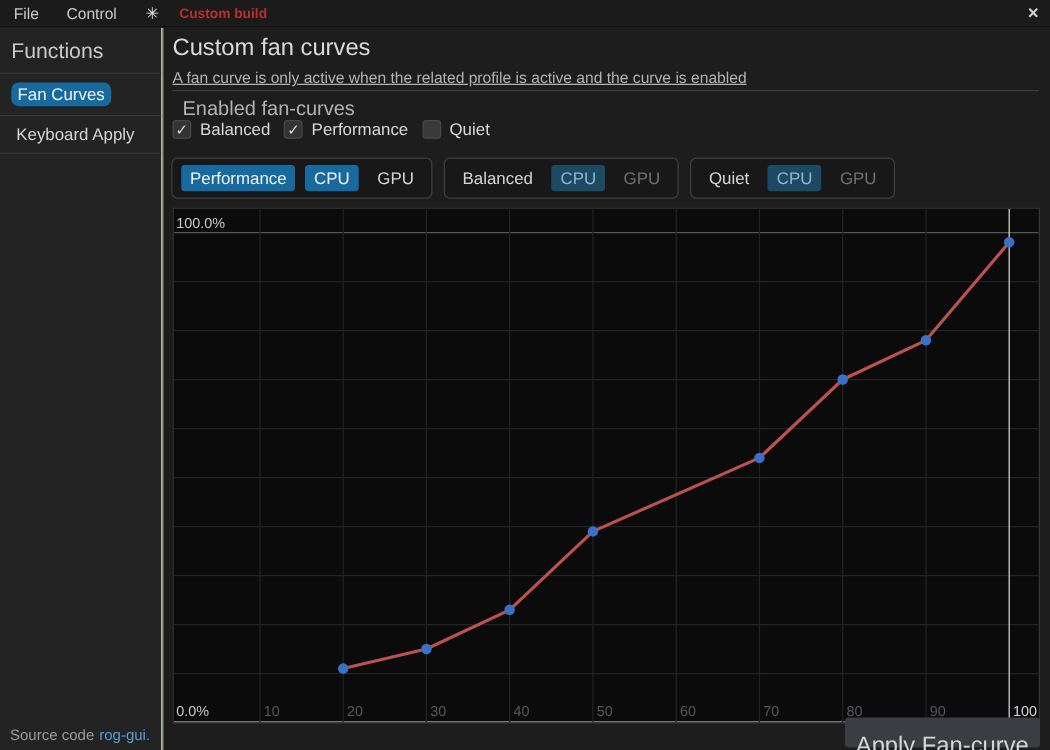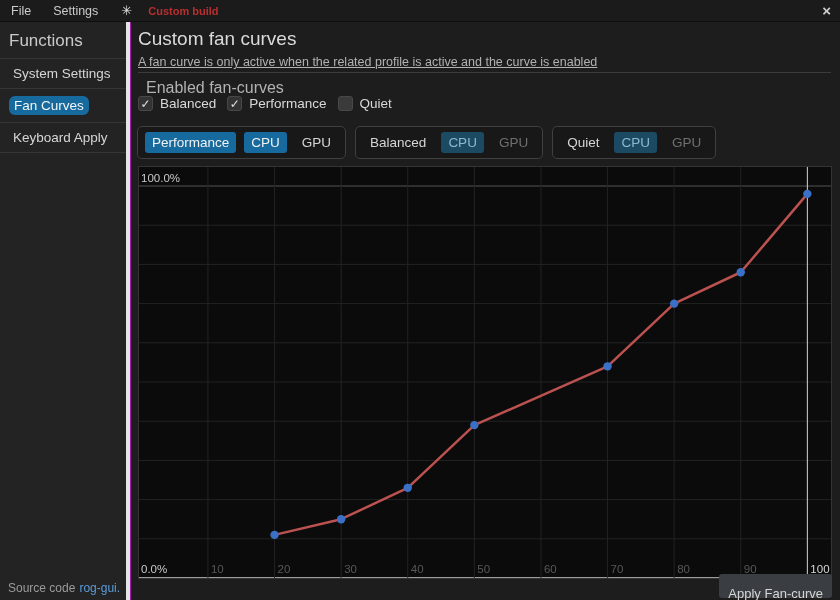--- a/index.html
+++ b/index.html
@@ -1,35 +1,35 @@
 <!DOCTYPE html>
 <html style="--accent: #176a9e;"><head>
 <meta charset="utf-8">
 <style>
   * { margin:0; padding:0; box-sizing:border-box; }
   html,body { background:#000; }
   .app {
     position:relative; width:840px; height:600px; overflow:hidden;
-    background:#a21caf; font-family:"Liberation Sans",sans-serif;
+    background:#4d7c0f; font-family:"Liberation Sans",sans-serif;
     -webkit-font-smoothing:antialiased; color:#d6d6d6;
   }
   
   .titlebar { position:absolute; top:0; left:0; right:0; height:22px;
     background:#1b1b1c; border-bottom:1px solid #0e0e0e;
     display:flex; align-items:center; z-index:5; }
   .menu-item { font-size:12.5px; color:#cbcbcb; padding:0 11px; cursor:default; }
   .theme-icon { font-size:13px; color:#e3e3e3; padding:0 12px; }
   .debug { font-size:11px; font-weight:bold; color:#b92f2f; padding:0 4px; }
   .win-title { position:absolute; left:0; right:0; text-align:center;
     font-size:13px; color:#bdbdbd; pointer-events:none; }
   .close-btn { position:absolute; right:9px; top:1px; font-size:15px;
     font-weight:bold; color:#cfcfcf; line-height:20px; }
   
   .sidebar { position:absolute; top:22px; left:0; width:130px; bottom:0;
-    background:#232323; border-right:4px solid #e5e5e5; }
+    background:#232323; border-right:1px solid #e5e5e5; }
   .sidebar-heading { padding:9px 9px 7px 9px; font-size:17px; color:#c9c9c9; }
   .side-items { border-top:1px solid #363636; }
   .side-item { padding:7px 6px 7px 13px; border-bottom:1px solid #363636;
     font-size:13.5px; color:#d6d6d6; }
   .side-item .pill { display:inline-block; }
   .side-item.active .pill { background:var(--accent,#176a9e); color:#f4f4f4;
     margin-left:-4px; padding:2px 5px; border-radius:6px; }
   .footer-left { position:absolute; left:8px; bottom:5px; font-size:12px;
     color:#9b9b9b; white-space:nowrap;margin-top:48px; }
   .footer-left a { color:#5b9bd8; text-decoration:none; margin-left:4px; }
@@ -55,39 +55,38 @@
   .pbtn.muted { background:#1c4a63; color:#8fb8d0; }
   .pbtn.dim   { color:#6f6f6f; }
   
   .chart { position:absolute; left:7px; top:144px; width:694px; height:413px;
     background:#0b0b0b; border:1px solid #343434; }
   .chart svg { display:block; }
   .chart text { font-family:"Liberation Sans",sans-serif; }
   
   .apply-btn { position:absolute; right:8px; bottom:2px; height:16px;
     padding:12px 9px; background:#3a3d41; color:#d6d6d6; border:none;
-    border-radius:3px; font-size:13px; font-family:inherit; }
+    border-radius:3px; font-size:19px; font-family:inherit; }
 </style>
 </head>
 <body>
 
 <div class="app">
 
   <div class="titlebar">
     <span class="menu-item">File</span>
-    <span class="menu-item">Settings</span>
+    <span class="menu-item">Control</span>
     <span class="theme-icon">✳</span>
     <span class="debug">Custom build</span>
     <span class="close-btn">×</span>
   </div>
 
   <div class="sidebar">
     <div class="sidebar-heading">Functions</div>
     <div class="side-items" id="side-items">
-        <div class="side-item"><span class="pill">System Settings</span></div>
         <div class="side-item active"><span class="pill">Fan Curves</span></div>
         <div class="side-item"><span class="pill">Keyboard Apply</span></div>
       </div>
     <div class="footer-left">
       <span>Source code</span><a href="#">rog-gui.</a>
     </div>
   </div>
 
   <div class="main">
     <div class="page-title">Custom fan curves</div>

